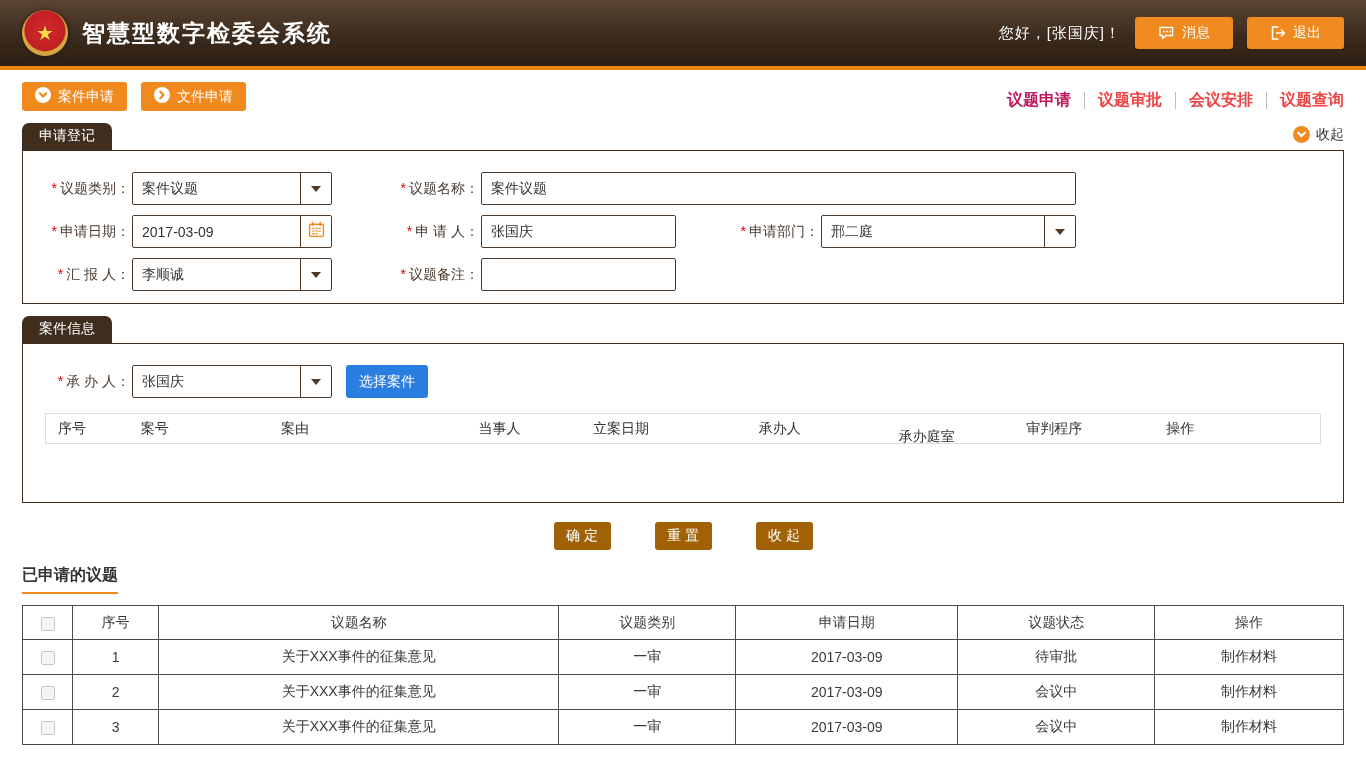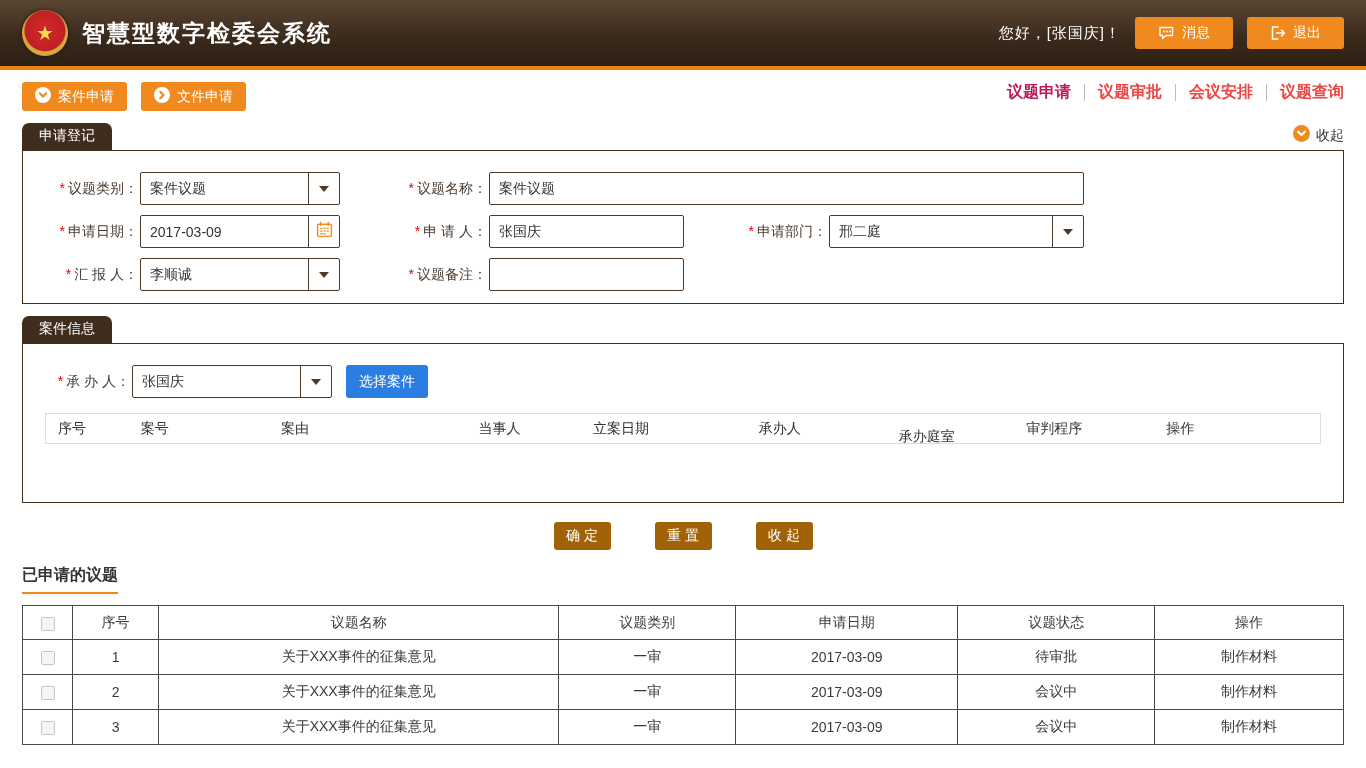--- a/index.html
+++ b/index.html
@@ -14,37 +14,37 @@
   .emblem .star { color:#ffd84d; font-size:20px; line-height:1; text-shadow:0 0 2px #8a1414; }
   .app-title { color:#fff; font-size:23px; font-weight:bold; letter-spacing:2px; margin-left:14px; }
   .header-right { margin-left:auto; display:flex; align-items:center; gap:14px; }
   .greeting { color:#fff; font-size:15px; letter-spacing:1px; }
   .hbtn { display:inline-flex; align-items:center; gap:7px; background:#f18a1e; border:none; color:#fff;
     font-size:14px; height:32px; padding:0 23px; border-radius:3px; cursor:pointer; font-family:inherit; }
   .hbtn svg { display:block; }
 
   
   .page { padding:0 22px; }
-  .nav-row { display:flex; justify-content:space-between; align-items:flex-start; margin-top:12px; }
+  .nav-row { display:flex; justify-content:space-between; align-items:flex-end; margin-top:12px; }
   .nav-left { display:flex; gap:14px; }
   .obtn { display:inline-flex; align-items:center; gap:7px; background:#f18a1e; border:none; color:#fff;
     font-size:14px; height:29px; padding:0 13px; border-radius:3px; cursor:pointer; font-family:inherit; }
   .nav-tabs { display:flex; align-items:center; gap:13px; }
   .nav-tab { font-size:16px; font-weight:bold; color:#ef4444; text-decoration:none; cursor:pointer; }
   .nav-tab.active { color:#be185d; }
   .tab-sep { width:1px; height:17px; background:#bdbdbd; }
 
   
   .section { margin-top:12px; }
   .sec-head { display:flex; justify-content:space-between; align-items:flex-end; }
   .sec-tab { background:#3f2d1e; color:#fff; font-size:14px; padding:4px 17px 5px; border-radius:7px 7px 0 0; }
-  .collapse-link { display:inline-flex; align-items:center; gap:6px; font-size:14px; color:#333;
-    cursor:pointer; margin-bottom:4px;font-family:Liberation Serif, serif; }
+  .collapse-link { display:inline-flex; gap:6px; font-size:14px; color:#333;
+    cursor:pointer; margin-bottom:4px; }
   .panel { border:1px solid #3f2d1e; background:#fff; }
-  .panel.register { padding:21px 8px 12px; }
+  .panel.register { padding:21px 0 12px; }
   .panel.case { padding:21px 0 0; }
 
   
   .form-row { display:flex; align-items:center; margin-bottom:10px; }
   .form-row:last-child { margin-bottom:0; }
   .lbl { display:inline-block; text-align:right; font-size:14px; color:#4a3b30; white-space:nowrap; }
   .lw1 { width:107px; }
   .lw2 { width:147px; }
   .lw3 { width:143px; }
   .req { color:#e60000; font-style:normal; margin-right:3px; font-size:14px; }

